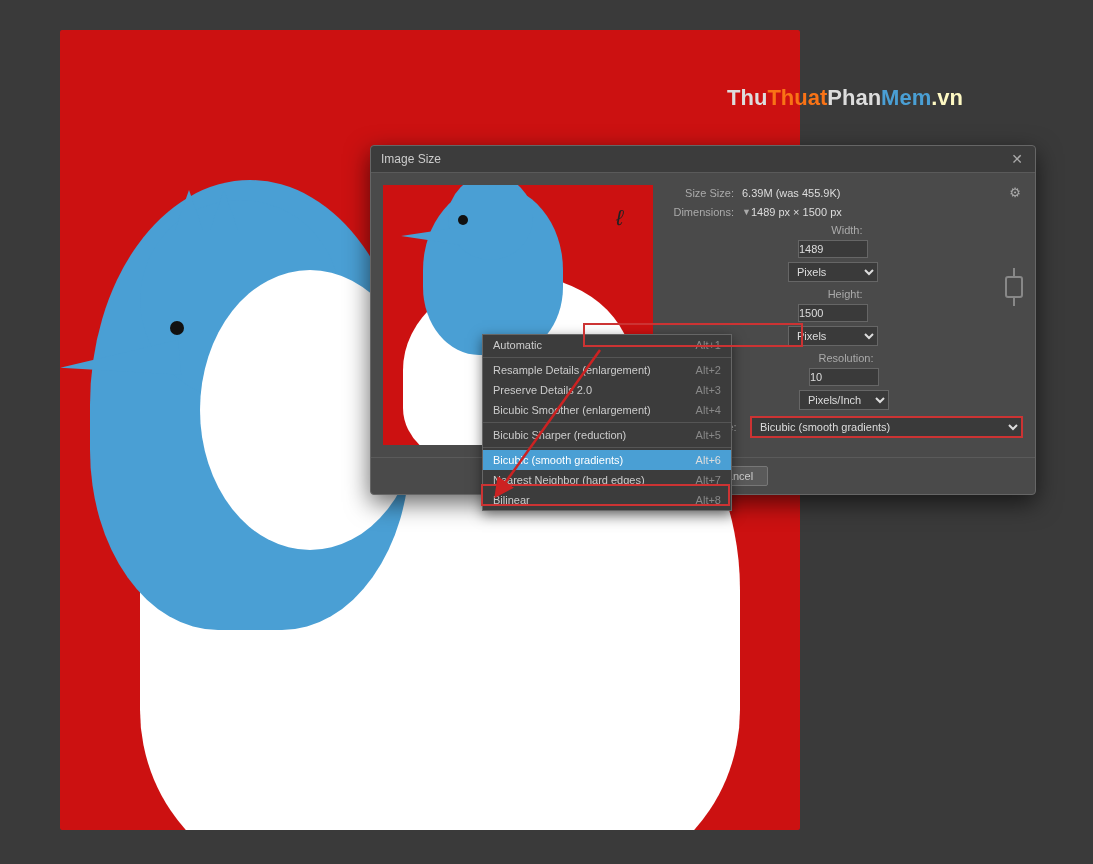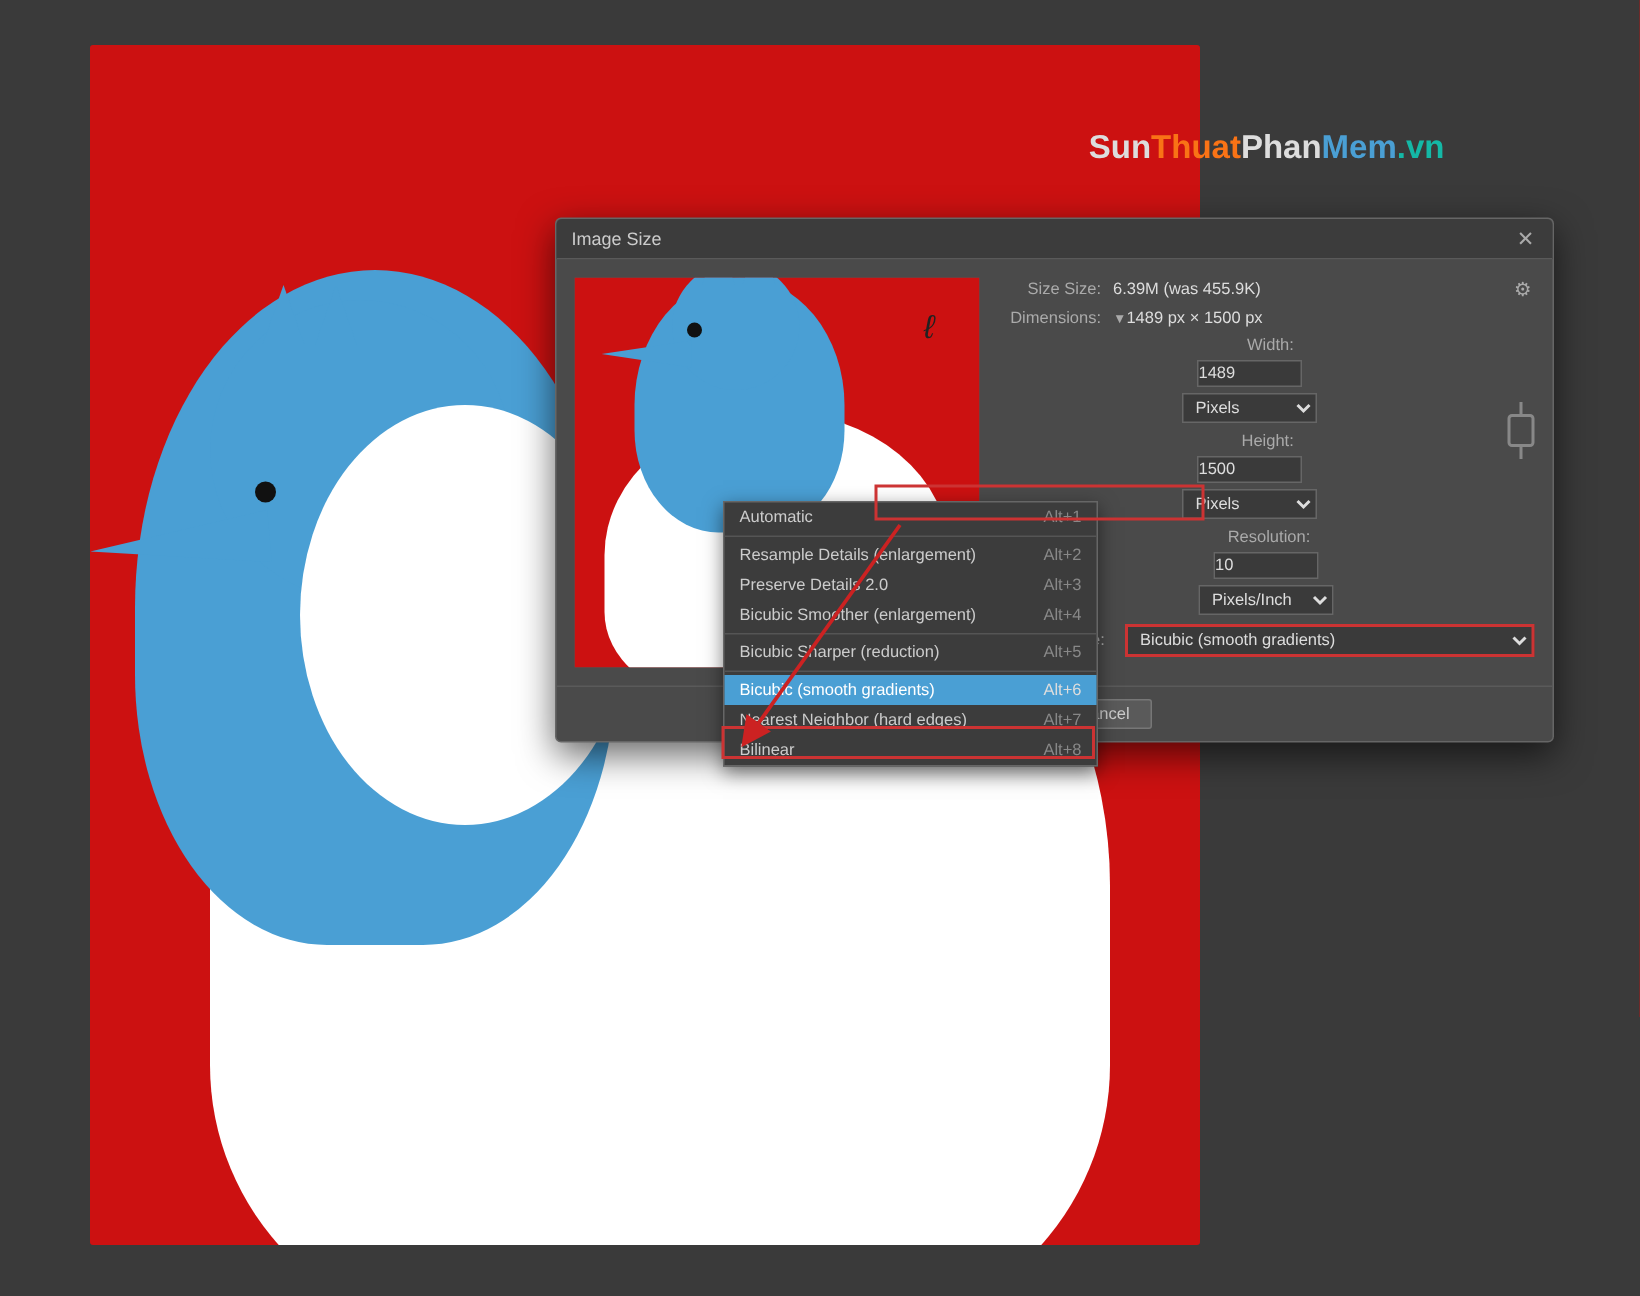--- a/index.html
+++ b/index.html
@@ -359,21 +359,21 @@
       font-size: 22px;
       font-weight: bold;
       z-index: 50;
       letter-spacing: 0;
     }
 
     .wm-thu { color: #ddd; }
     .wm-thuat { color: #f97316; }
     .wm-phan { color: #ddd; }
     .wm-mem { color: #4a9fd4; }
-    .wm-vn { color: #14b8a6; text-align: right; }
+    .wm-vn { color: #fef9c3; text-align: right; }
 
     
     .red-box {
       position: absolute;
       border: 2px solid #cc3333;
       pointer-events: none;
       z-index: 250;
     }
 
     .resolution-row {
@@ -401,21 +401,21 @@
   <div style="position:absolute; bottom:450px; left:0px; width:120px; height:35px; background:#4a9fd4; transform:rotate(-5deg); clip-path:polygon(0 50%, 100% 0%, 100% 100%);"></div>
 
   <div style="position:absolute; bottom:495px; left:110px; width:14px; height:14px; background:#111; border-radius:50%;"></div>
 
   <div style="position:absolute; bottom:600px; left:115px; width:28px; height:40px; background:#4a9fd4; clip-path:polygon(50% 0%,0% 100%,100% 100%);"></div>
 
   <div style="position:absolute; bottom:600px; left:150px; width:28px; height:40px; background:#4a9fd4; clip-path:polygon(50% 0%,0% 100%,100% 100%);"></div>
 </div>
 
 <div class="watermark">
-  <span class="wm-thu">Sun</span><span class="wm-thuat">Thuat</span><span class="wm-phan">Phan</span><span class="wm-mem">Mem</span><span class="wm-vn">.vn</span>
+  <span class="wm-thu">Thu</span><span class="wm-thuat">Thuat</span><span class="wm-phan">Phan</span><span class="wm-mem">Mem</span><span class="wm-vn">.vn</span>
 </div>
 
 <div class="dialog">
   <div class="dialog-titlebar">
     <span class="dialog-title">Image Size</span>
     <span class="dialog-close">✕</span>
   </div>
 
   <div class="dialog-body">
 

